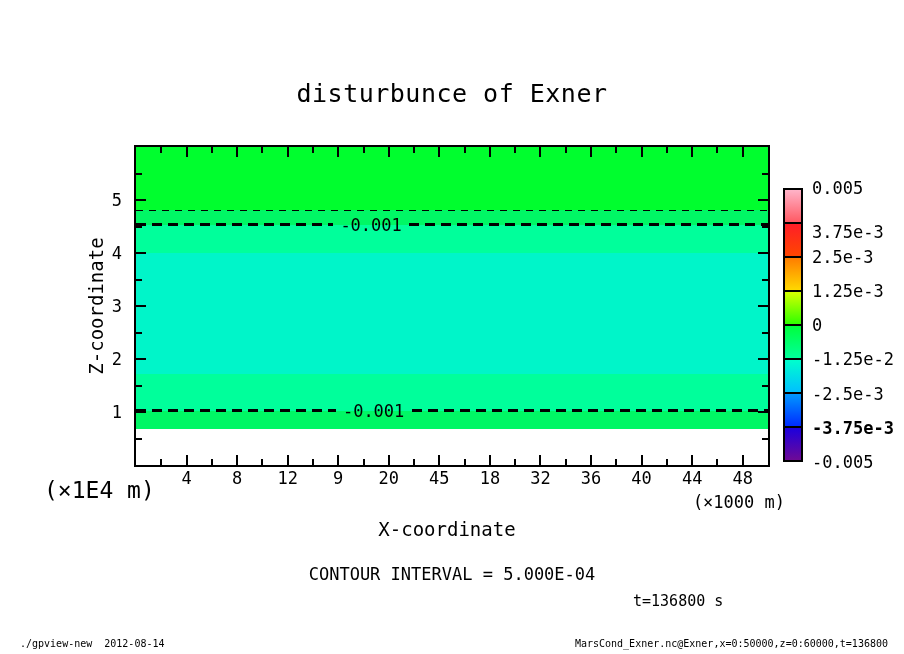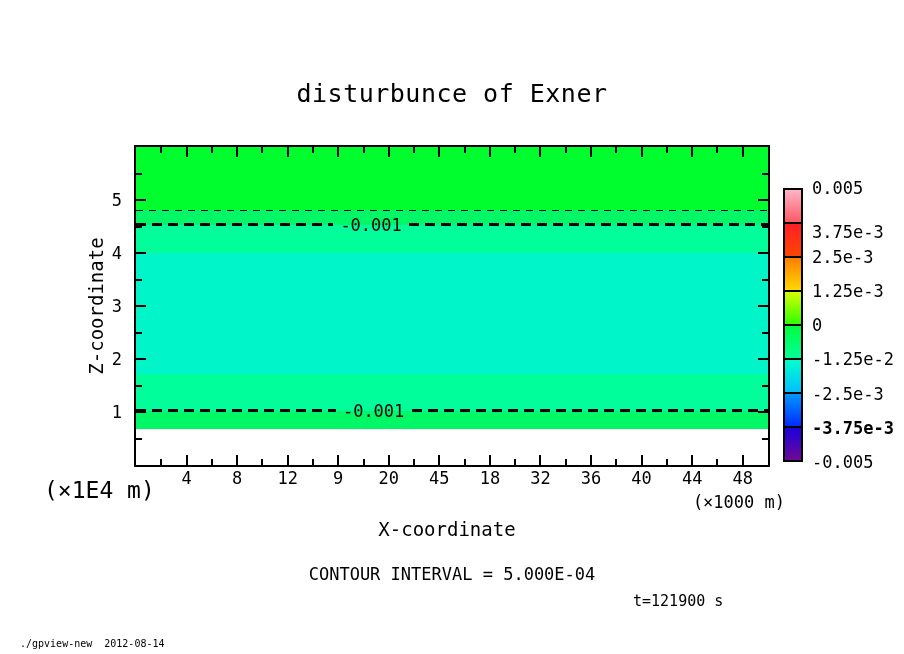--- a/index.html
+++ b/index.html
@@ -200,17 +200,18 @@
       <div class="cbar-label" style="top: 256.5px;">2.5e-3</div>
       <div class="cbar-label" style="top: 290.75px; text-align: right;">1.25e-3</div>
       <div class="cbar-label" style="top: 325px;">0</div>
       <div class="cbar-label" style="top: 359.25px;">-1.25e-2</div>
       <div class="cbar-label" style="top: 393.5px;">-2.5e-3</div>
       <div class="cbar-label" style="top: 427.75px; font-weight: bold;">-3.75e-3</div>
       <div class="cbar-label" style="top: 462px;">-0.005</div>
     </div>
 
   <div class="contour-note">CONTOUR INTERVAL = 5.000E-04</div>
-  <div class="time-note">t=121900 s</div>
+  <div class="time-note">t=136800 s</div>
 
   <div class="footer-left">./gpview-new  2012-08-14</div>
+  <div class="footer-right">MarsCond_Exner.nc@Exner,x=0:50000,z=0:60000,t=136800</div>
 
 </div>
 
 </body></html>

